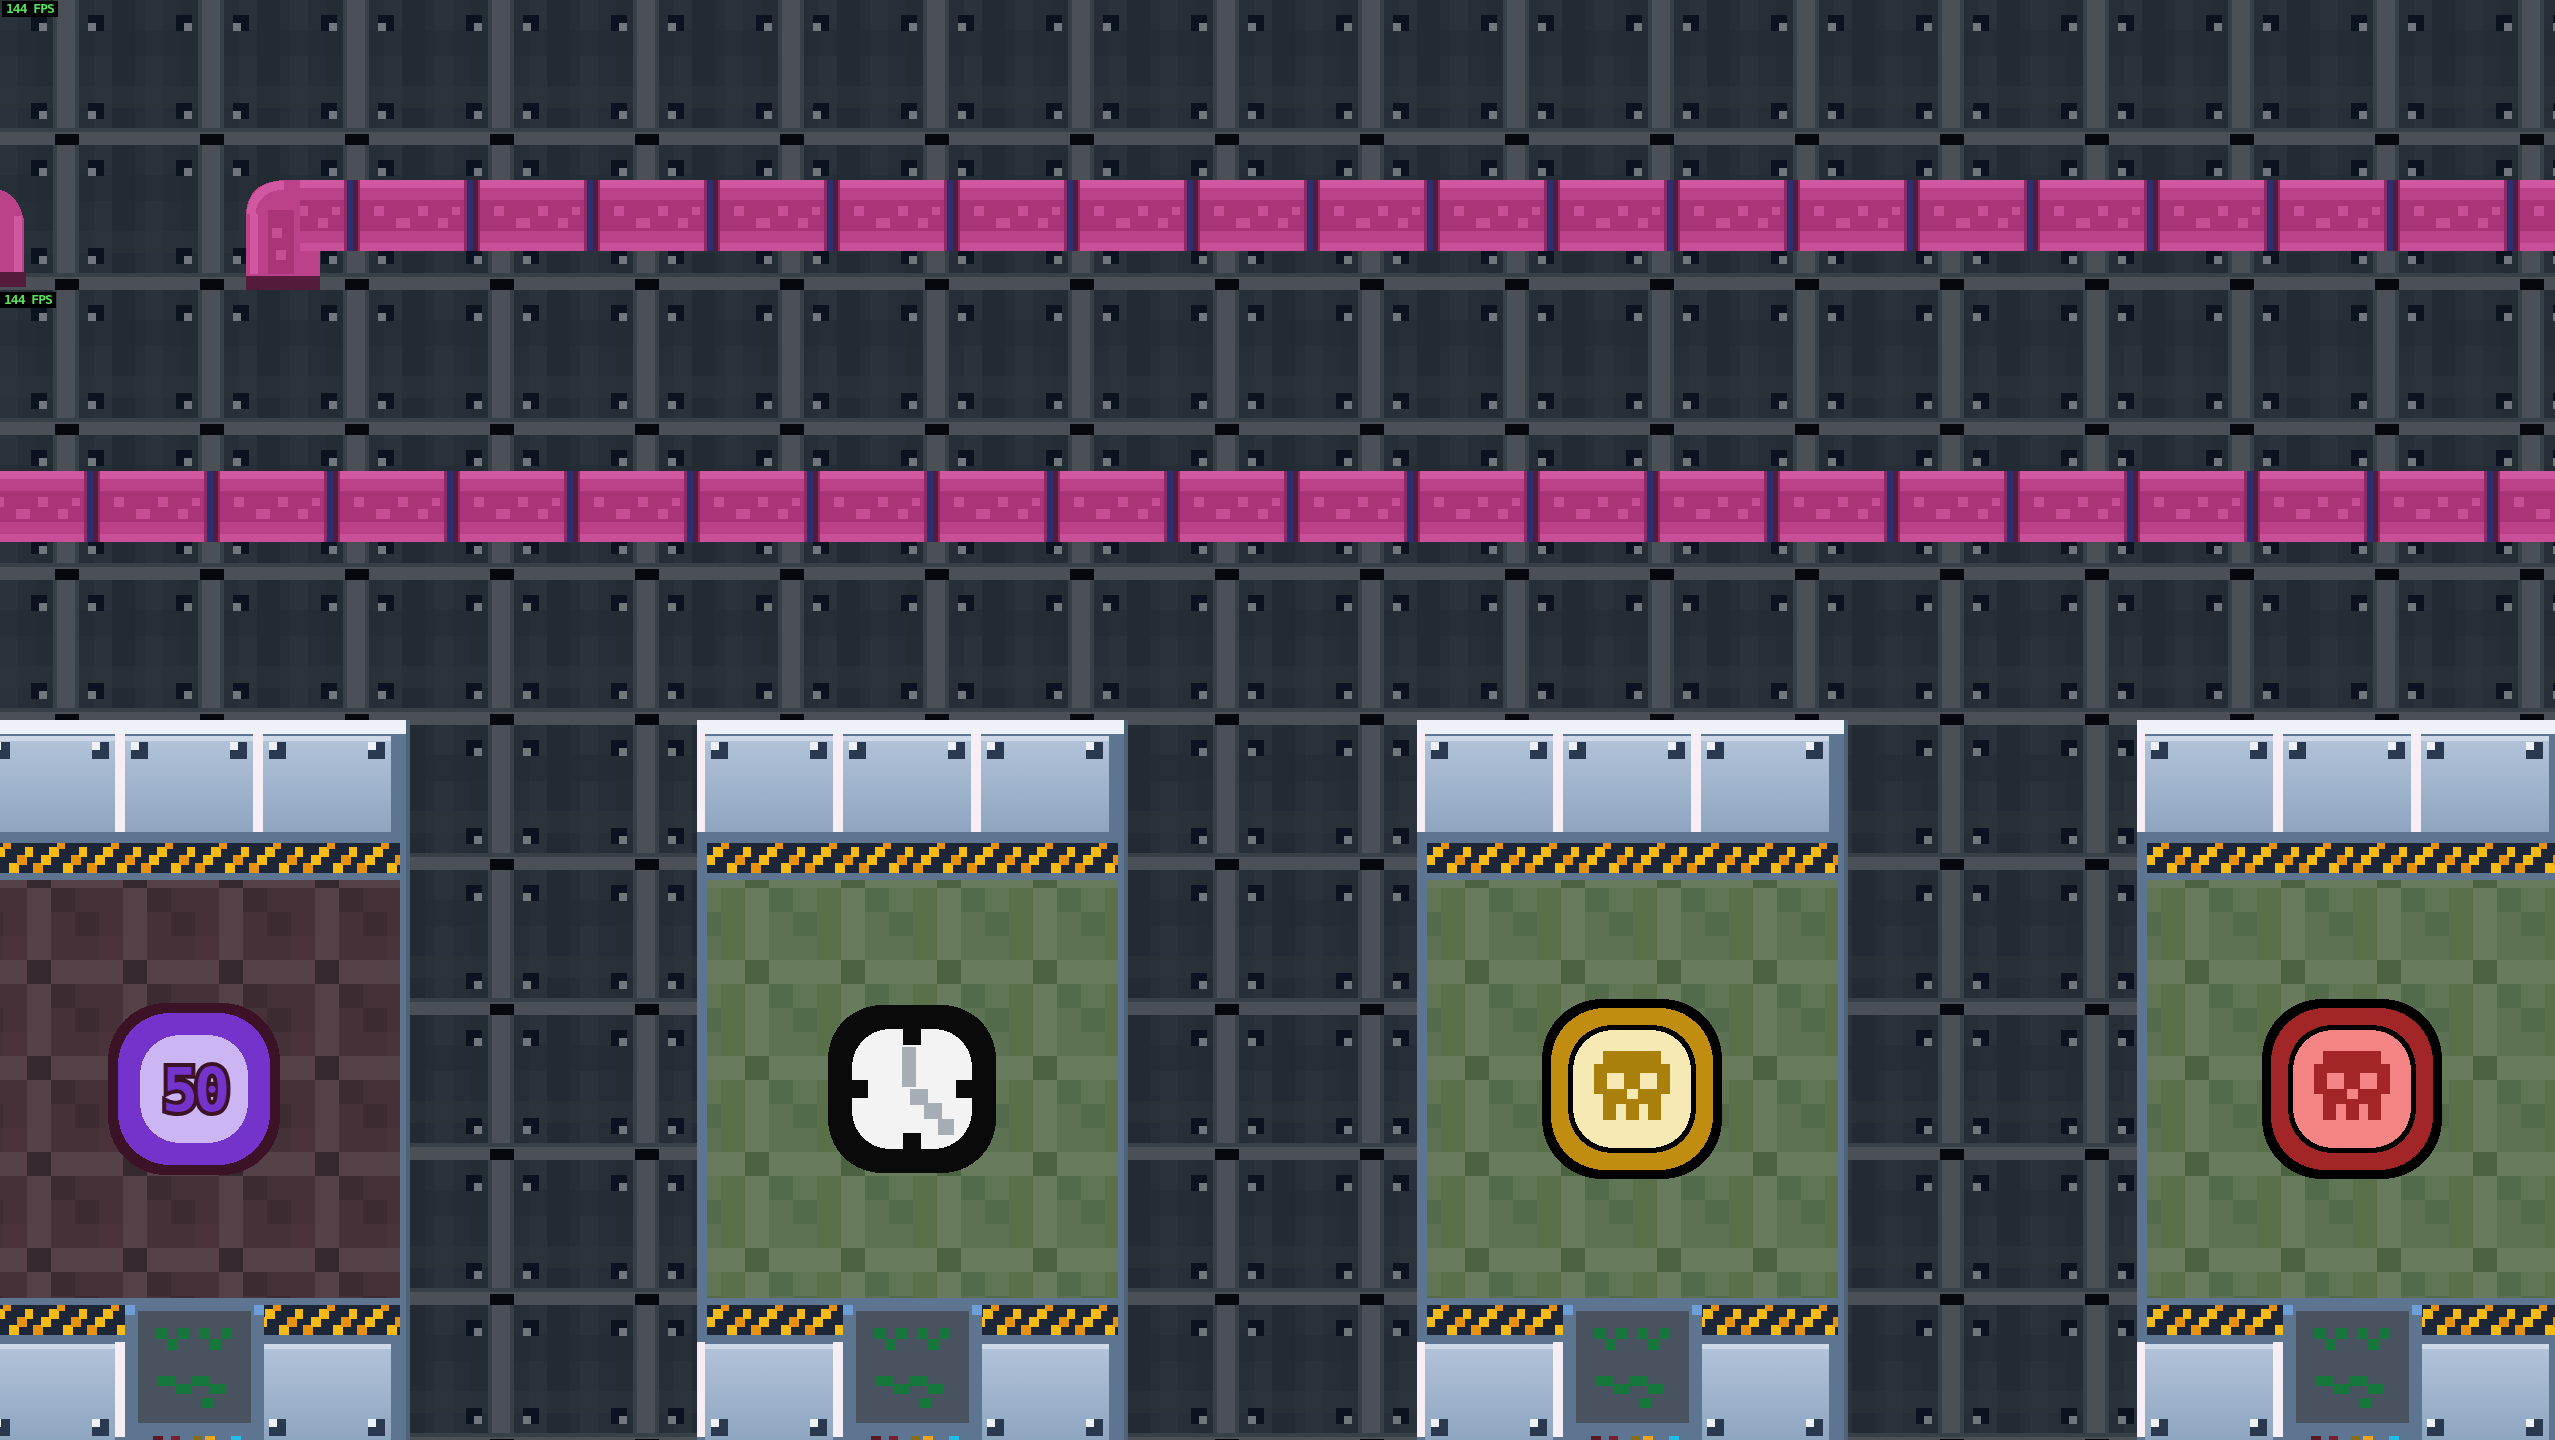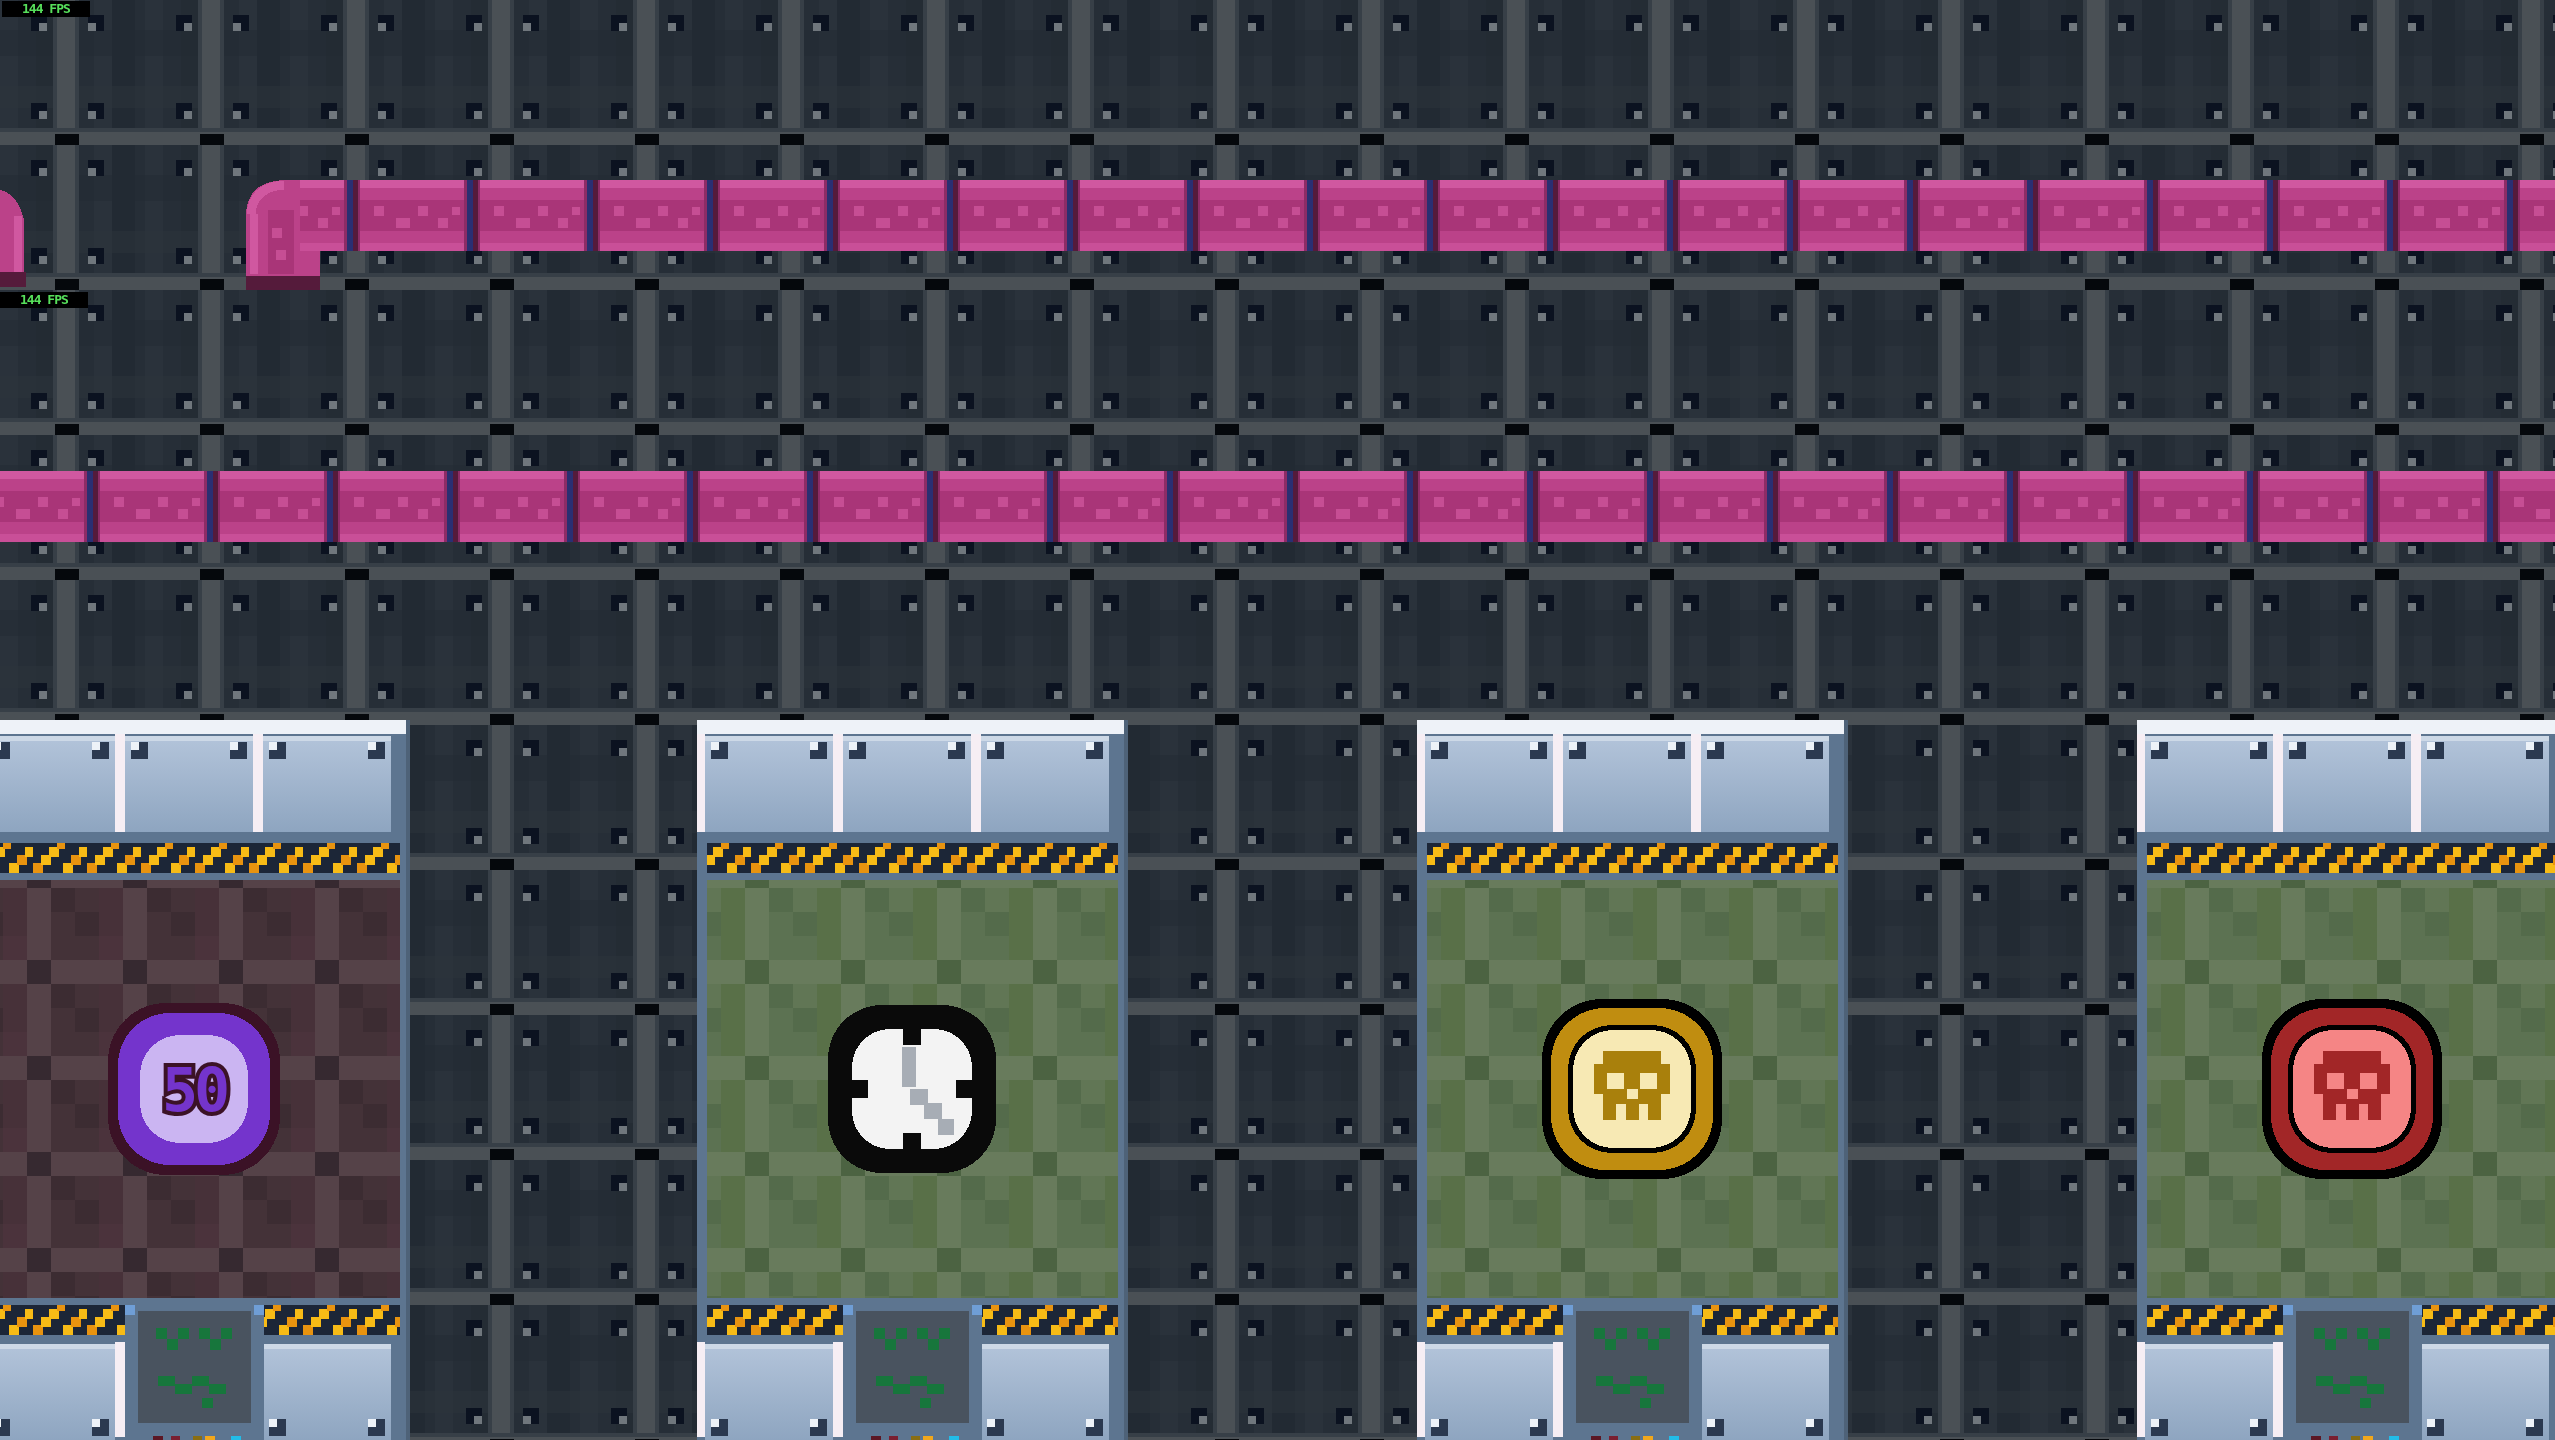--- a/index.html
+++ b/index.html
@@ -1,19 +1,19 @@
 <!DOCTYPE html>
 <html><head>
 <meta charset="utf-8">
 <style>
   html,body{margin:0;padding:0;width:2555px;height:1440px;overflow:hidden;background:#262e37;}
   #stage{position:relative;width:2555px;height:1440px;font-family:"DejaVu Sans Mono",monospace;}
   #scene{position:absolute;left:0;top:0;}
   .fps{position:absolute;background:#000;color:#57e05b;font:bold 13px "DejaVu Sans Mono",monospace;
-       letter-spacing:-1px;padding:1px 20px;line-height:14px;white-space:pre;}
+       letter-spacing:-1px;padding:1px 4px;line-height:14px;white-space:pre;}
   #fps-top{left:2px;top:1px;}
   #fps-mid{left:0px;top:292px;}
 </style>
 </head>
 <body>
 
 <div id="stage">
 
   <svg id="scene" width="2555" height="1440" shape-rendering="crispEdges">
     <defs>

